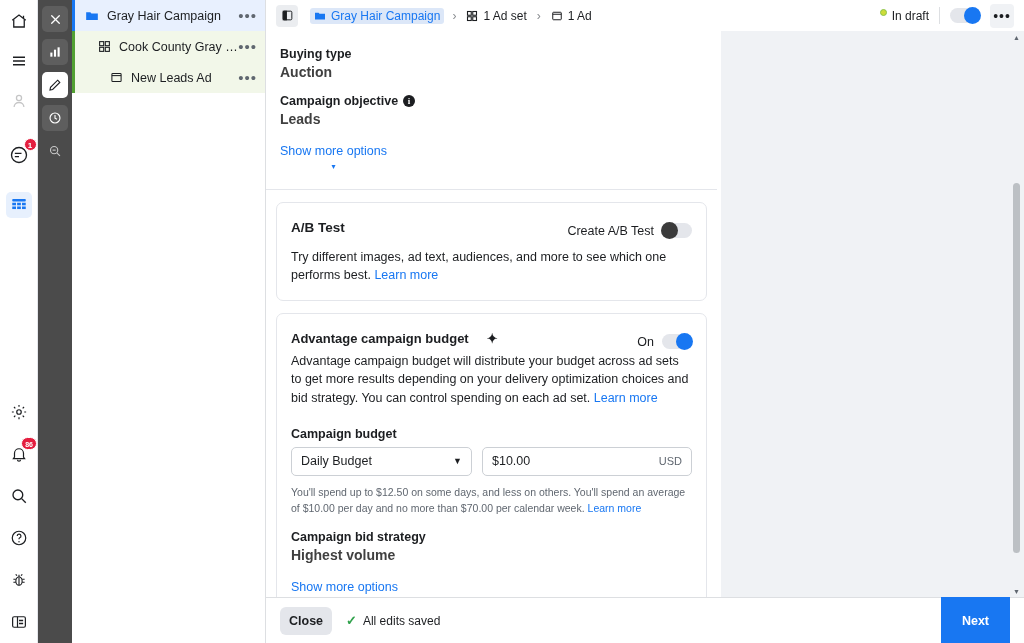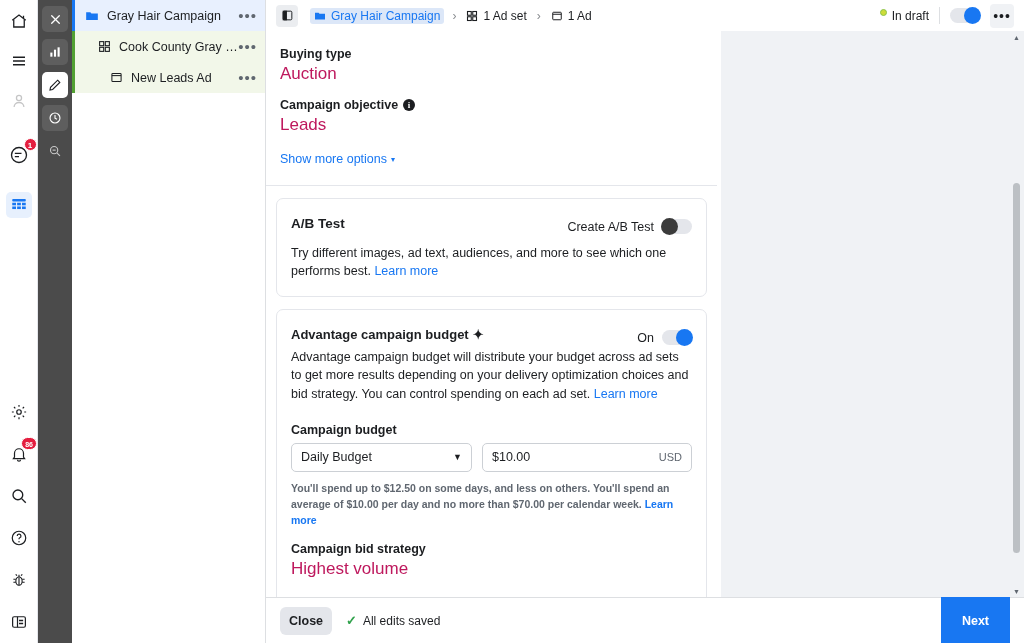--- a/index.html
+++ b/index.html
@@ -128,52 +128,52 @@
   .content-col { position: absolute; left: 0; top: 0; width: 455px; height: 100%; background: #ffffff; }
   .cards { padding: 0 4px 0 0; }
   .card { background: #ffffff; border: 1px solid #e4e6eb; border-radius: 7px;
     margin: 0 10px 12px 10px; padding: 14px 14px 16px 14px; }
   .card.first { border-top: none; border-left: none; border-right: none;
     border-radius: 0; margin: 0; padding: 16px 14px 18px 14px;
     border-bottom: 1px solid #e4e6eb; }
 
   .fld-label { font-size: 12.5px; font-weight: bold; color: #1c1e21; margin-bottom: 3px;
     display: flex; align-items: center; gap: 5px; }
-  .fld-value { font-size: 17px; color: #be185d; margin-bottom: 14px; }
+  .fld-value { font-size: 14px; color: #404040; margin-bottom: 14px; font-weight: bold; }
   .link { color: #1877f2; font-size: 12.5px; text-decoration: none; }
-  .show-more { display: inline-flex; align-items: center; gap: 4px; }
+  .show-more { display: inline-flex; align-items: center; gap: 4px; flex-direction: column; }
   .caret { font-size: 8px; color: #1877f2; }
   .info-i {
     width: 12px; height: 12px; border-radius: 50%; background: #1c1e21;
     color: #fff; font-size: 9px; font-weight: bold; line-height: 12px;
     text-align: center; font-family: "Liberation Serif", serif;
   }
 
   .card-head { display: flex; align-items: center; justify-content: space-between; margin-bottom: 10px; }
   .card-title { font-size: 13.5px; font-weight: bold; color: #1c1e21; }
   .card-head-right { display: flex; align-items: center; gap: 8px; font-size: 12.5px; color: #1c1e21; margin-top: 6px; }
   .card-desc { font-size: 12.5px; color: #1c1e21; line-height: 1.45; }
 
-  .adv-title { font-size: 13px; font-weight: bold; color: #1c1e21; display: flex; align-items: center; gap: 4px; }
+  .adv-title { font-size: 13px; font-weight: bold; color: #1c1e21; display: flex; align-items: center; gap: 18px; }
   .sparkle { color: #1c1e21; font-size: 13px; }
 
   .budget-row { display: flex; gap: 10px; margin-bottom: 8px; }
   .select-box {
     flex: 1; height: 29px; border: 1px solid #ccd0d5; border-radius: 5px;
     display: flex; align-items: center; padding: 0 9px;
     font-size: 12.5px; color: #1c1e21; background: #fff;
   }
   .select-box .sel-caret { margin-left: auto; font-size: 9px; color: #1c1e21; }
   .amount-box {
     width: 210px; height: 29px; border: 1px solid #ccd0d5; border-radius: 5px;
     display: flex; align-items: center; padding: 0 9px;
     font-size: 12.5px; color: #1c1e21; background: #fff;
   }
   .amount-box .cur { margin-left: auto; color: #606770; font-size: 11px; }
-  .helper { font-size: 10.5px; color: #606770; line-height: 1.55; margin-bottom: 14px; font-weight: bold; }
+  .helper { font-size: 10.5px; color: #606770; line-height: 1.55; margin-bottom: 14px; }
   .helper a { font-size: 10.5px; }
 
   
   .sbar { position: absolute; right: 2px; top: 0; width: 11px; height: 100%; }
   .sbar .track { position: absolute; top: 12px; bottom: 12px; left: 2px; width: 7px; background: #f0f2f5; }
   .sbar .thumb { position: absolute; left: 2px; width: 7px; background: #bcc0c4; border-radius: 4px; }
   .sbar .arr { position: absolute; left: 0; width: 11px; height: 12px;
     display: flex; align-items: center; justify-content: center; color: #606770; font-size: 7px; }
   .sbar .arr.up { top: 0; } .sbar .arr.dn { bottom: 0; }
 

